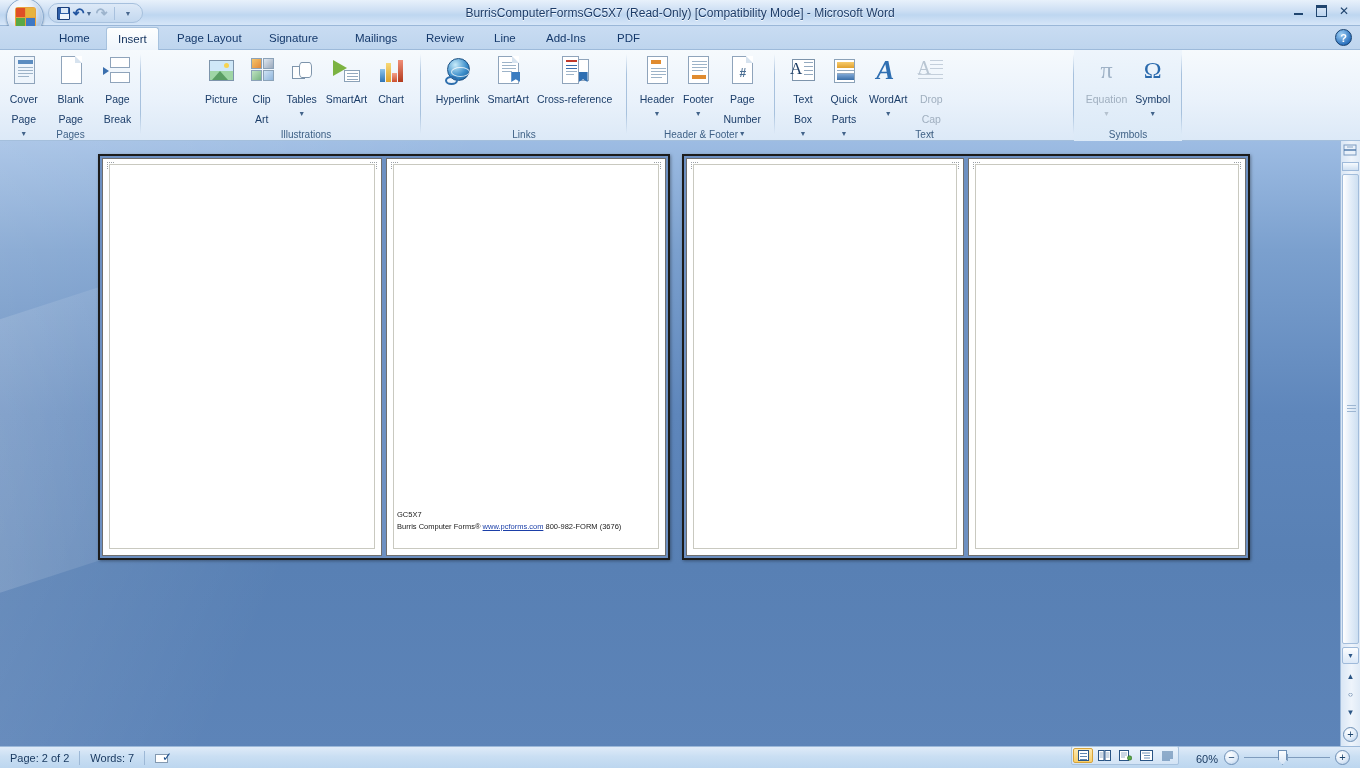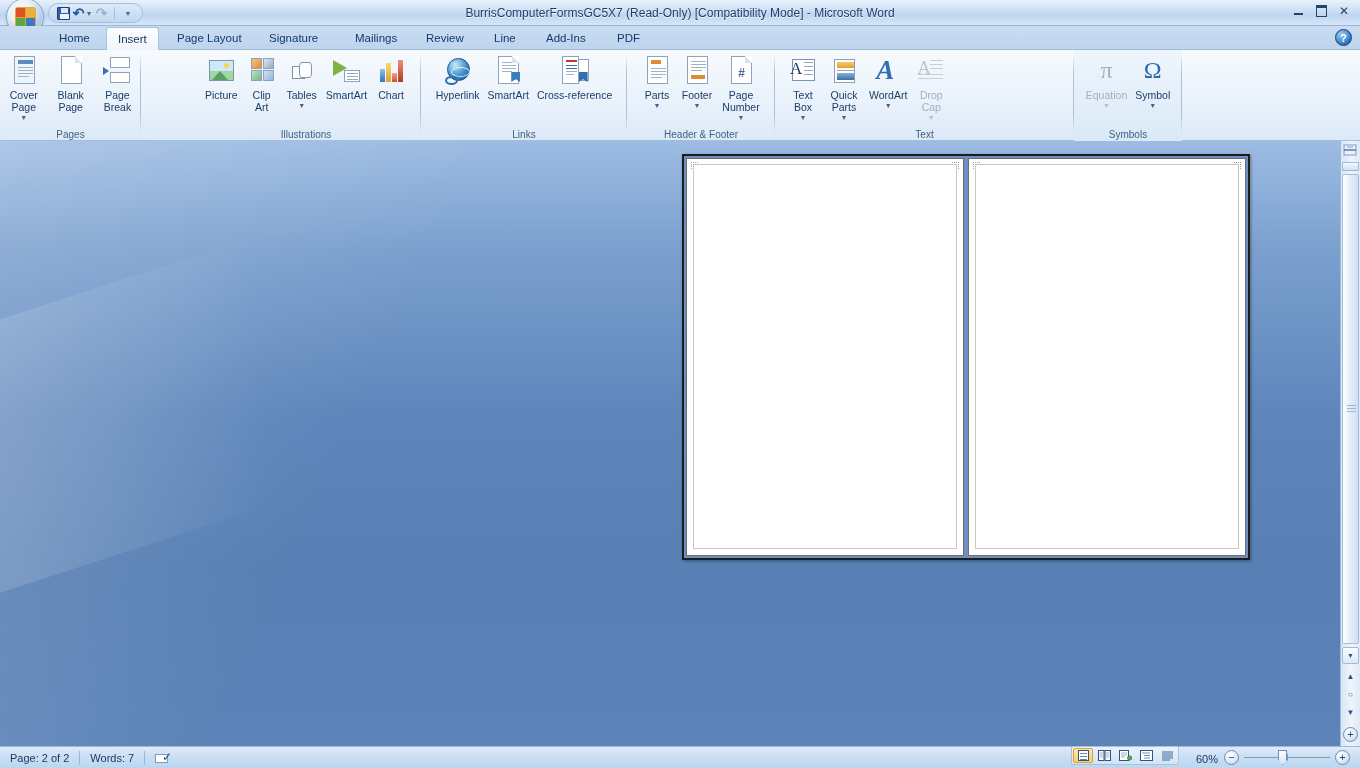--- a/index.html
+++ b/index.html
@@ -132,21 +132,21 @@
   }
   .group .gsep {
     position: absolute; right: 0; top: 4px; width: 1px; height: 80px;
     background: linear-gradient(to bottom, rgba(160,190,220,0), #a7c1dd 25%, #a7c1dd 75%, rgba(160,190,220,0));
   }
   .bigbtn {
     width: auto; min-width: 40px; padding: 2px 4px 0;
     display: flex; flex-direction: column; align-items: center;
     cursor: pointer; text-align: center;
   }
-  .bigbtn .lbl { font-size: 10.5px; color: #1b3d69; line-height: 12px; margin-top: 2px; }
+  .bigbtn .lbl { font-size: 10.5px; color: #1b3d69; line-height: 20px; margin-top: 2px; }
   .bigbtn.disabled .lbl { color: #a0afbf; }
   .smallbtn {
     display: flex; align-items: center; gap: 4px;
     height: 21px; padding: 0 3px; cursor: pointer;
   }
   .smallbtn .lbl { font-size: 11px; color: #1b3d69; }
   .dd { font-size: 7px; color: #41638a; line-height: 7px; margin-top: 1px; }
   .dd-inline { font-size: 7px; color: #41638a; margin-left: 2px; }
   .disabled .dd, .disabled .dd-inline { color: #b4c1ce; }
 
@@ -564,21 +564,21 @@
       <div class="bigbtn">
         <div class="i32">
           <div class="doc">
             <div class="hdr-band"></div>
             <div class="ln" style="top:11px;width:15px"></div>
               <div class="ln" style="top:14px;width:15px"></div>
             <div class="ln" style="top:17px;width:15px"></div>
               <div class="ln" style="top:20px;width:11px"></div>
           </div>
         </div>
-        <div class="lbl">Parts</div>
+        <div class="lbl">Header</div>
         <div class="dd">▼</div>
       </div>
       <div class="bigbtn">
         <div class="i32">
           <div class="doc">
             <div class="ln" style="top:4px;width:15px"></div>
               <div class="ln" style="top:7px;width:15px"></div>
             <div class="ln" style="top:10px;width:15px"></div>
               <div class="ln" style="top:13px;width:11px"></div>
             <div class="ftr-band"></div>
@@ -670,20 +670,36 @@
       </div>
     </div>
     <div class="glabel">Symbols</div>
     <div class="gsep"></div>
   </div>
 </div>
 
 <div id="workspace">
   <div class="sheen"></div>
 
+  <div class="spread s1">
+    <div class="pg">
+      <div class="corner tl"></div>
+      <div class="corner tr"></div>
+      <div class="textbound"></div>
+    </div>
+    <div class="pg">
+      <div class="corner tl"></div>
+      <div class="corner tr"></div>
+      <div class="textbound"></div>
+      <div class="doc-footer">
+        <div class="l1">GC5X7</div>
+        <div class="l2"><span>Burris Computer Forms® </span><a href="#">www.pcforms.com</a><span> 800-982-FORM (3676)</span></div>
+      </div>
+    </div>
+  </div>
 
   <div class="spread s2">
     <div class="pg">
       <div class="corner tl"></div>
       <div class="corner tr"></div>
       <div class="textbound"></div>
     </div>
     <div class="pg">
       <div class="corner tl"></div>
       <div class="corner tr"></div>

